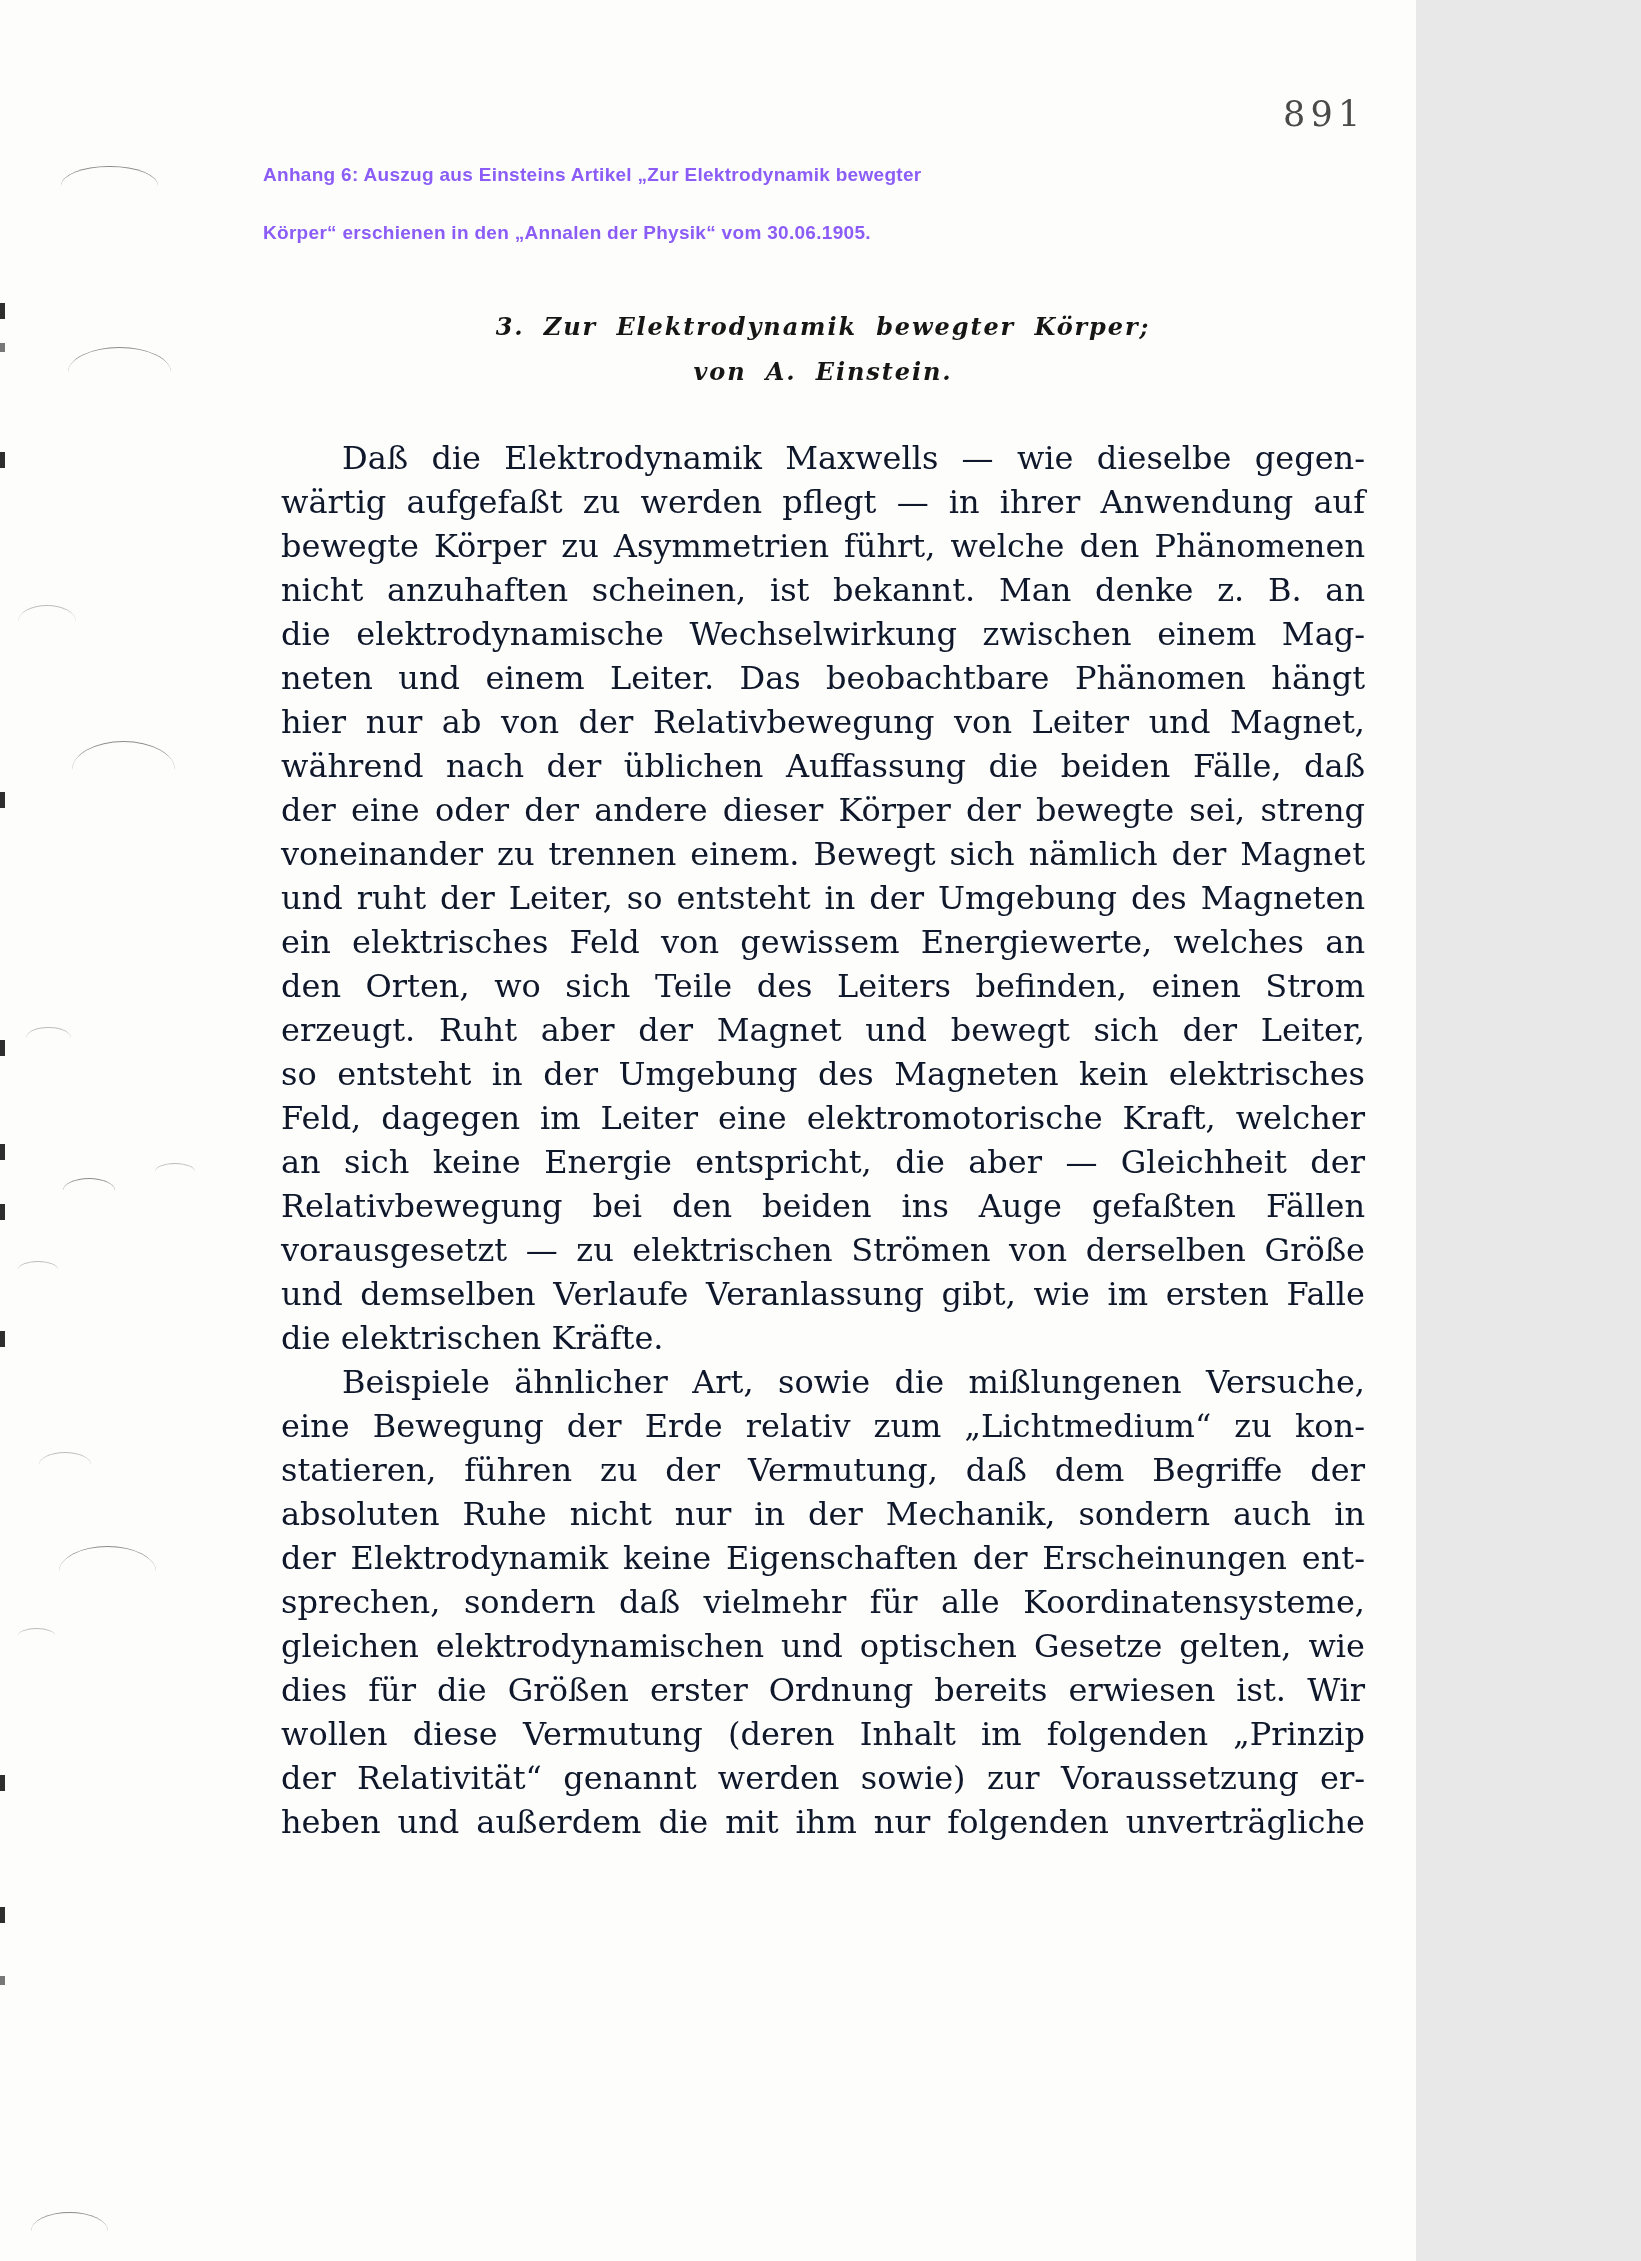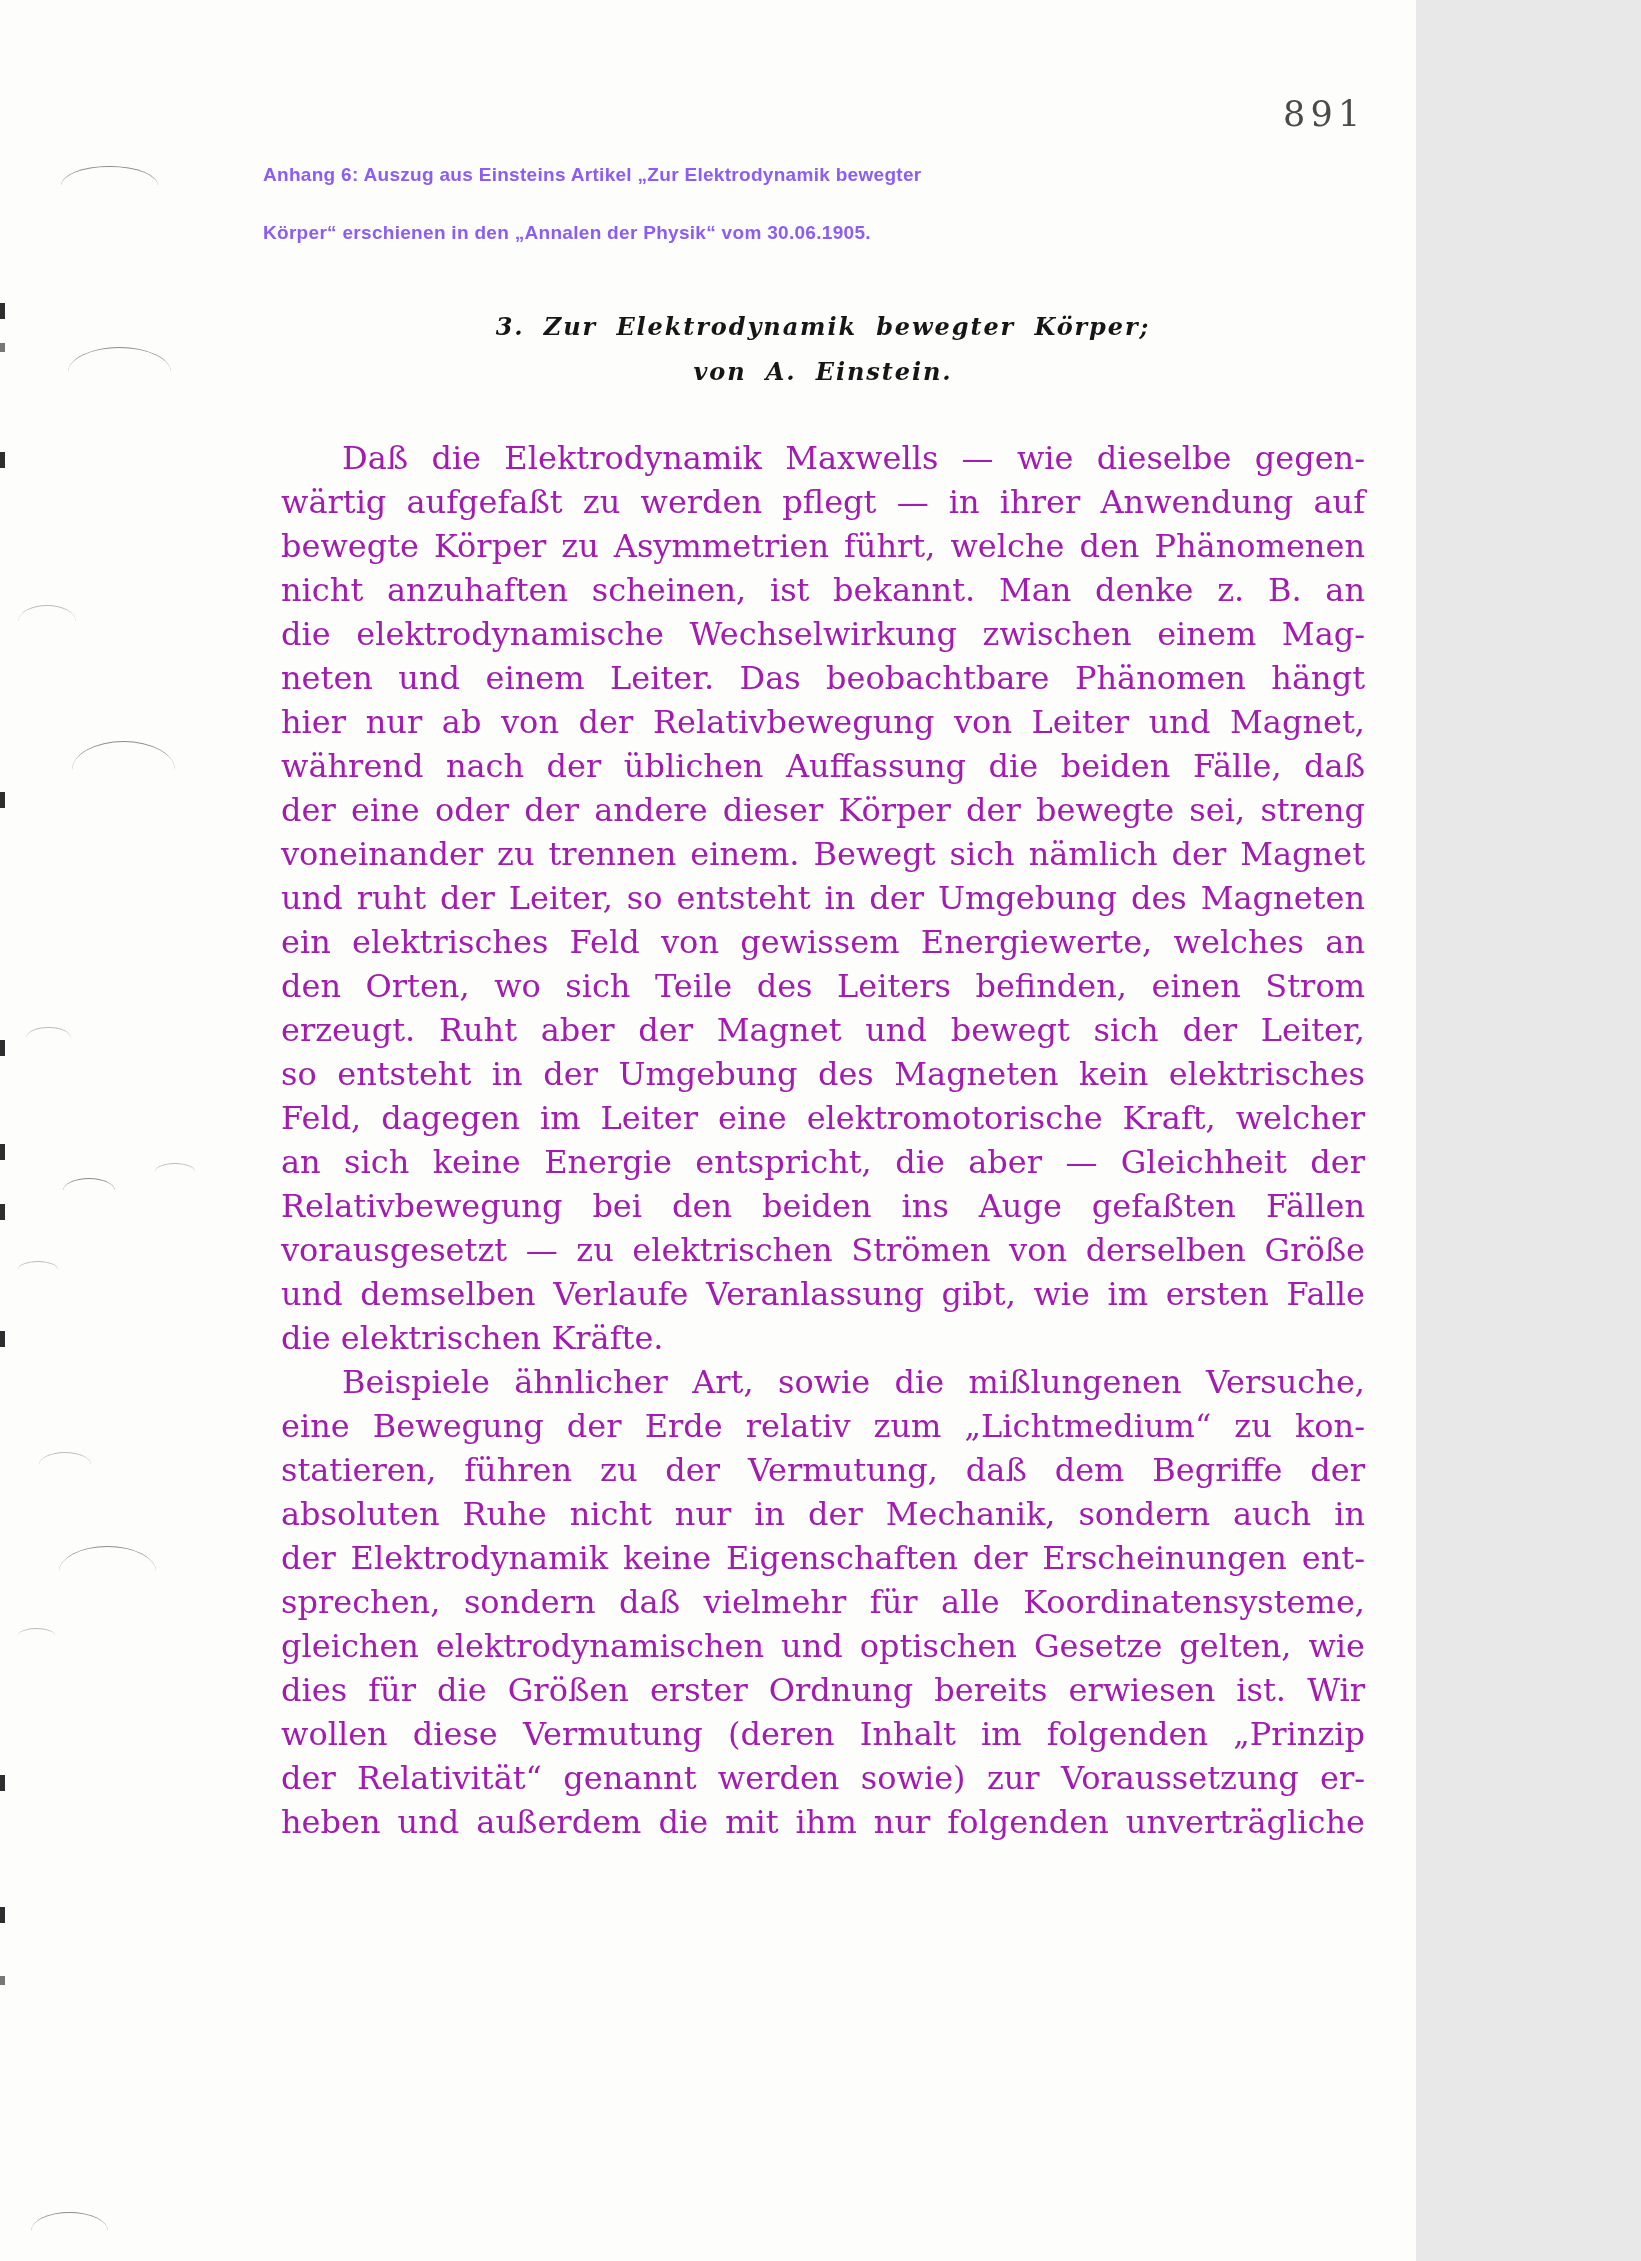--- a/index.html
+++ b/index.html
@@ -34,21 +34,21 @@
     font-style:italic;font-weight:bold;
     font-size:24px;line-height:45px;
     letter-spacing:1.9px;word-spacing:9px;
     color:#161616;
     margin-top:20px;
   }
   
   .body-lines{
     position:absolute;left:281px;top:436px;width:1084px;
     font-family:"DejaVu Serif", serif;
-    font-size:32px;color:#a21caf;
+    font-size:32px;color:#0f172a;
   }
   .bodyline{
     height:44px;line-height:44px;
     text-align:justify;text-align-last:justify;
     white-space:normal;
   }
   .bodyline.indent{padding-left:61px;}
   .bodyline.endline{text-align-last:left;}
   
   .tick{

